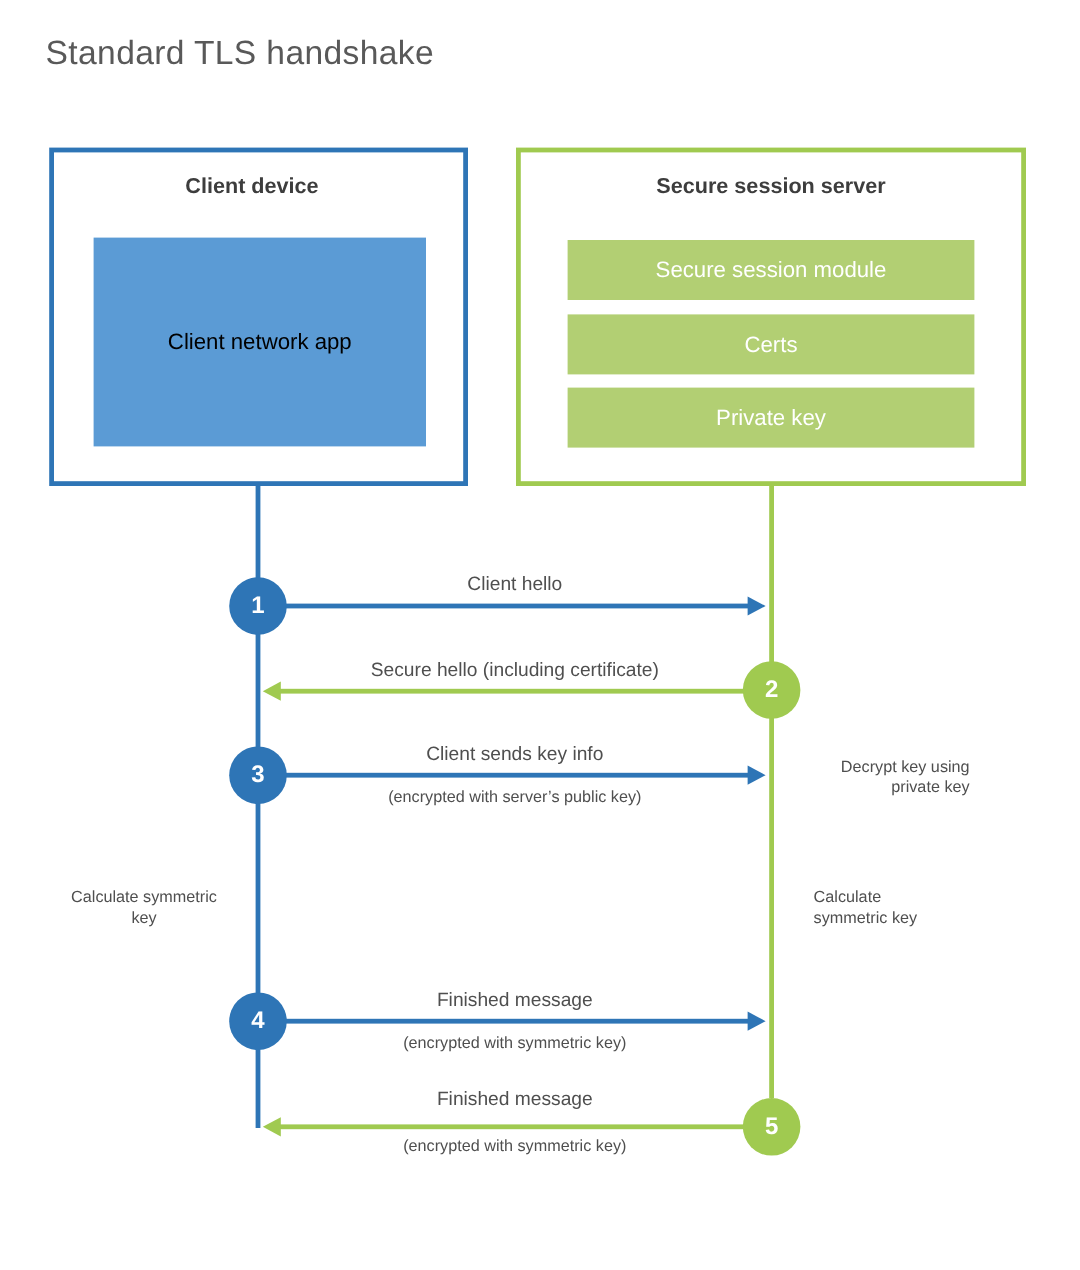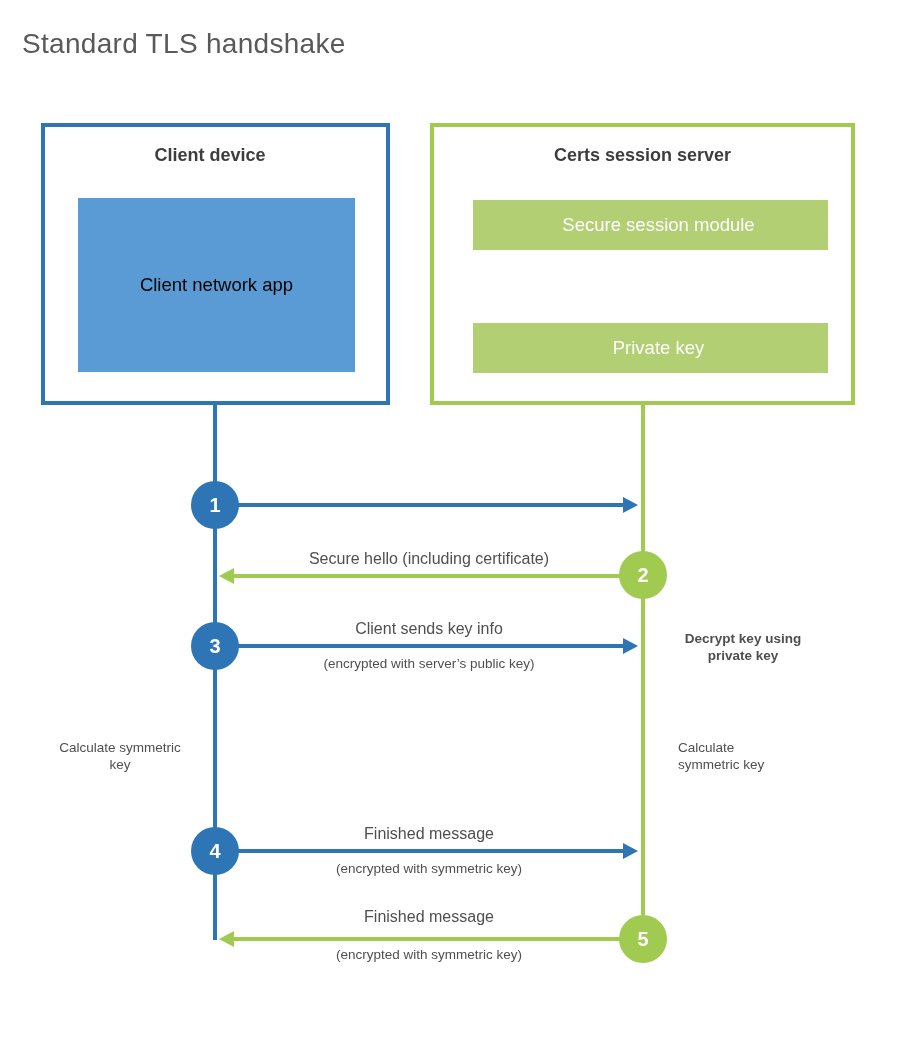--- a/index.html
+++ b/index.html
@@ -6,21 +6,21 @@
   .canvas {
     position: relative;
     width: 900px;
     height: 1058px;
     background: #ffffff;
     font-family: "Liberation Sans", "DejaVu Sans", sans-serif;
     overflow: hidden;
   }
   .title {
     position: absolute;
-    left: 22px; top: 28px;
+    left: 38px; top: 28px;
     font-size: 28px;
     font-weight: 300;
     letter-spacing: 0.3px;
     color: var(--title-text, #595959);
   }
   
   .entity-box {
     position: absolute;
     top: 123px;
     height: 282px;
@@ -57,21 +57,20 @@
   .server-bar {
     position: absolute;
     left: 473px;
     width: 339px;
     height: 50px;
     background: var(--green-fill, #b2cf73);
     color: #ffffff;
     font-size: 18.5px;
     line-height: 50px;
     text-align: center;
-    padding-left: 16px;
   }
   .server-bar.bar1 { top: 200px; }
   .server-bar.bar2 { top: 262px; }
   .server-bar.bar3 { top: 323px; }
   
   .vline { position: absolute; width: 4px; }
   .vline.client-line { left: 213px; top: 405px; height: 535px; background: var(--blue, #2e75b6); }
   .vline.server-line { left: 641px; top: 405px; height: 510px; background: var(--green, #a0ca50); }
   
   .hline { position: absolute; height: 4px; }
@@ -136,50 +135,52 @@
   .s4 { top: 861px; }
   .l5 { top: 908px; }
   .s5 { top: 947px; }
   
   .side-note {
     position: absolute;
     font-size: 13.5px;
     line-height: 16.5px;
     color: var(--body-text, #4f4f4f);
   }
-  .note-decrypt { left: 678px; top: 631px; width: 130px; text-align: center; font-weight: bold; }
+  .note-decrypt { left: 678px; top: 631px; width: 130px; text-align: right; }
   .note-calc-left { left: 50px; top: 740px; width: 140px; text-align: center; }
   .note-calc-right { left: 678px; top: 740px; width: 120px; text-align: left; }
 </style>
 </head>
 <body>
 
 <div class="canvas">
 
   <div class="title">Standard TLS handshake</div>
 
   <div class="entity-box client"></div>
   <div class="entity-title client">Client device</div>
   <div class="client-app">
     <span class="client-app-text">Client network app</span>
   </div>
 
   <div class="entity-box server"></div>
-  <div class="entity-title server">Certs session server</div>
+  <div class="entity-title server">Secure session server</div>
   <div class="server-bar bar1">Secure session module</div>
+  <div class="server-bar bar2">Certs</div>
   <div class="server-bar bar3">Private key</div>
 
   <div class="vline client-line"></div>
   <div class="vline server-line"></div>
 
   <div class="hline blue-bg a1"></div>
   <div class="head right h1"></div>
   <div class="circle blue-bg c1">
     <span>1</span>
   </div>
+  <div class="arrow-label l1">Client hello</div>
 
   <div class="hline green-bg a2"></div>
   <div class="head left h2"></div>
   <div class="circle green-bg c2">
     <span>2</span>
   </div>
   <div class="arrow-label l2">Secure hello (including certificate)</div>
 
   <div class="hline blue-bg a3"></div>
   <div class="head right h3"></div>

